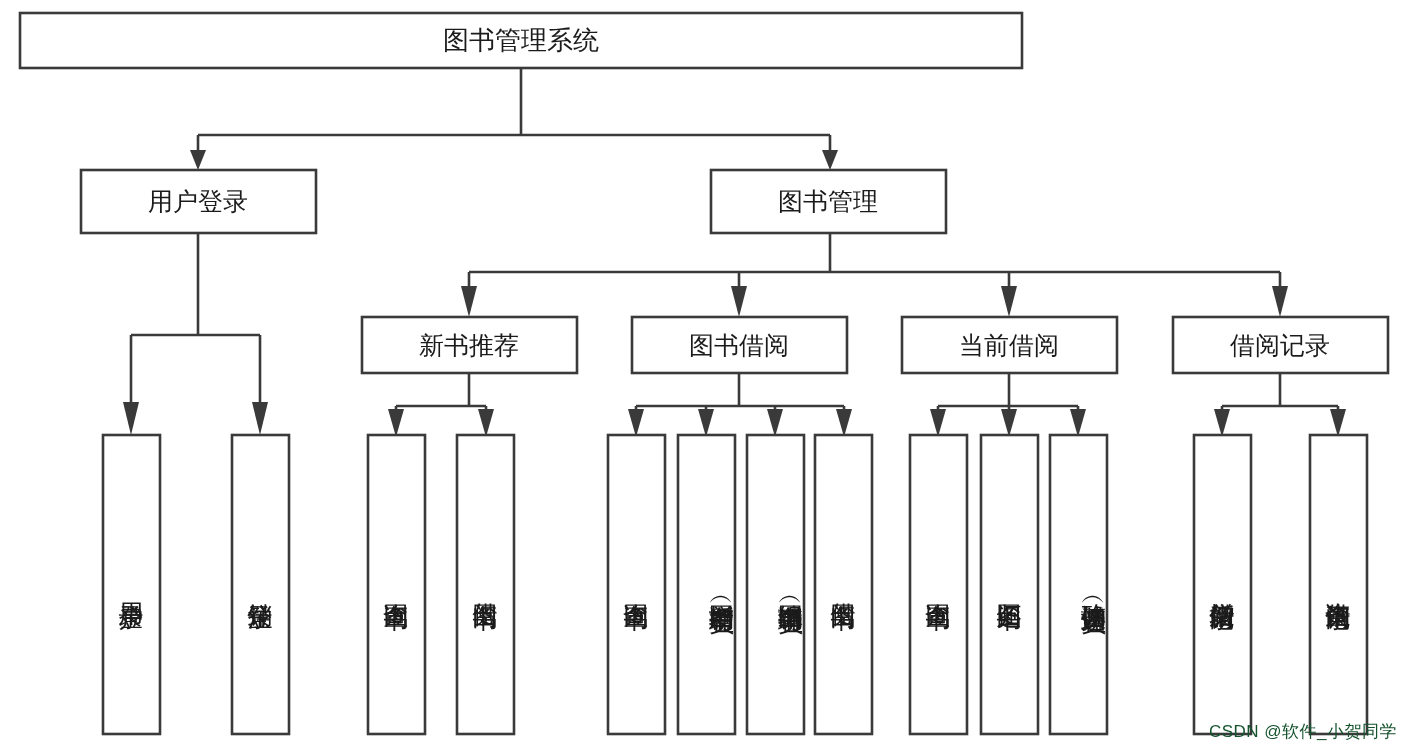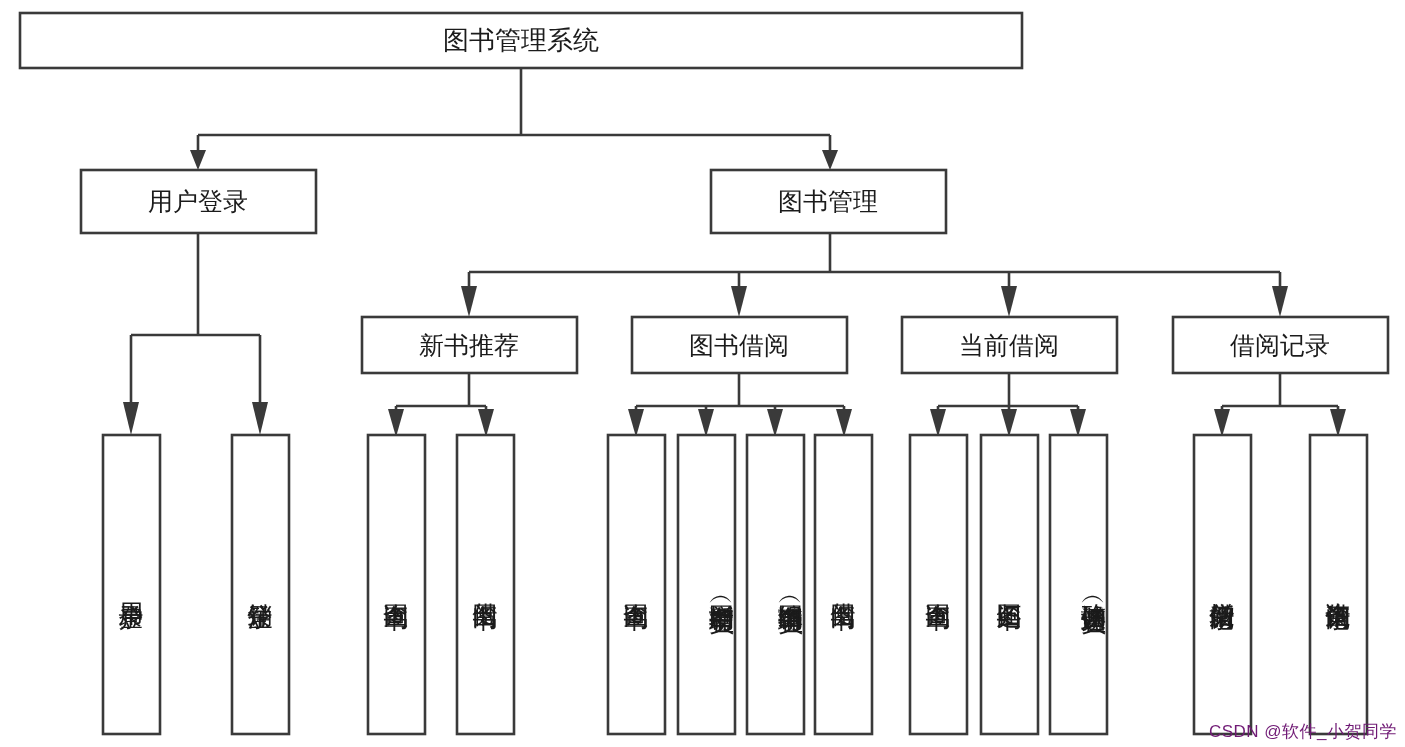--- a/index.html
+++ b/index.html
@@ -69,21 +69,21 @@
     text-align: center;
     pointer-events: none;
     user-select: none;
   }
   .watermark {
     position: absolute;
     right: 8px;
     bottom: 4px;
     font-family: "Liberation Sans", "DejaVu Sans", sans-serif;
     font-size: 17px;
-    color: #701a75;
+    color: #14532d;
     letter-spacing: 0.5px;
     white-space: nowrap;
   }
 </style>
 </head>
 <body>
 
 <div id="diagram-root">
 
   <svg id="flow" viewBox="0 0 1405 747">

